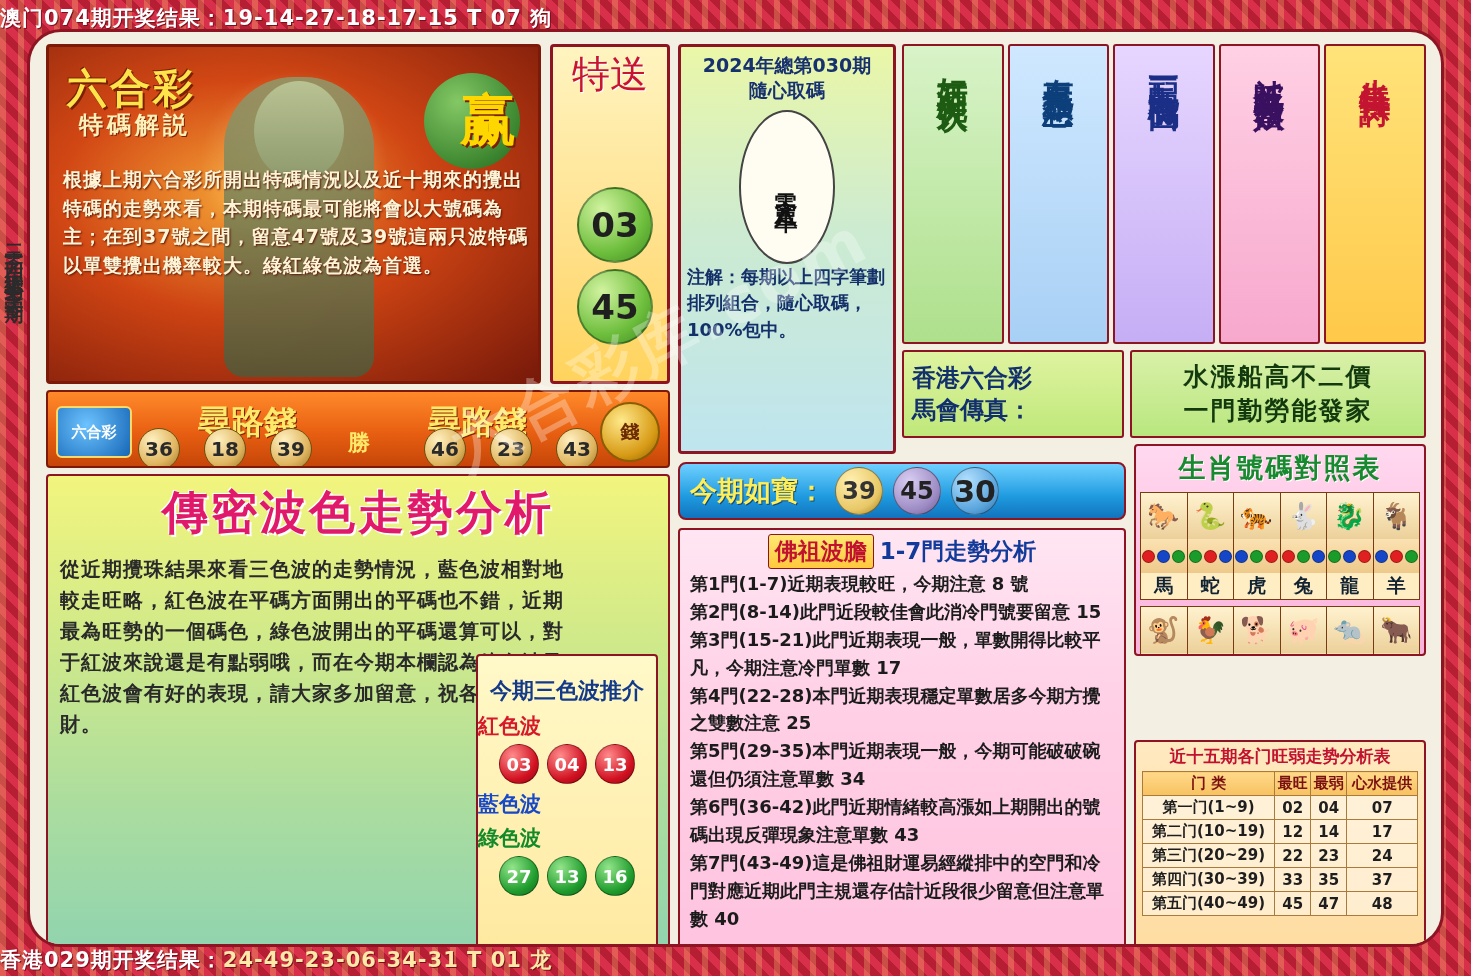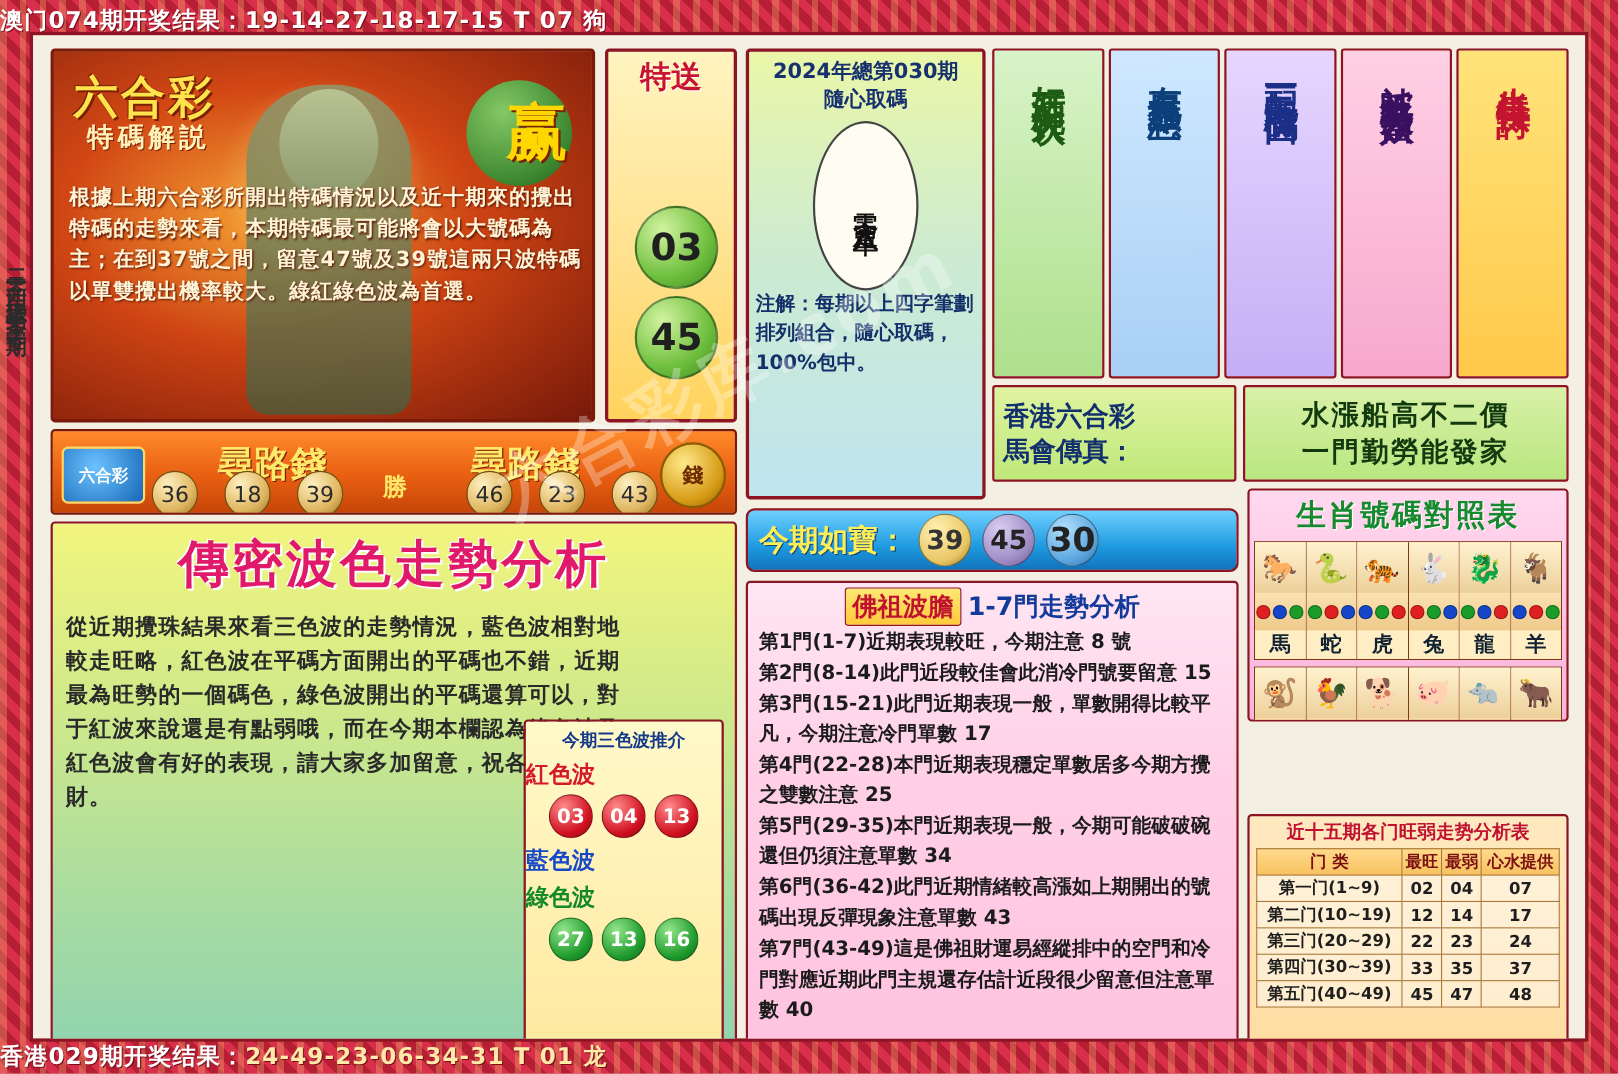--- a/index.html
+++ b/index.html
@@ -18,20 +18,21 @@
     position:absolute;inset:0;
     background:
       repeating-linear-gradient(90deg, rgba(255,210,120,.55) 0 6px, rgba(190,30,50,0) 6px 18px);
     opacity:.5;
   }
   .inner{
     position:absolute;left:30px;top:32px;width:1411px;height:912px;
     background:#f3efe2;
     box-shadow:0 0 0 3px #8d1423;
     overflow:hidden;
+    border-radius:31px;
   }
   
   .topline,.botline{
     position:absolute;left:0;width:1471px;
     color:#fff;font-weight:bold;font-size:21px;letter-spacing:1px;
     text-shadow:1px 1px 0 #7a0f1c;
     z-index:40;
   }
   .topline{top:4px}
   .botline{top:946px}
@@ -96,21 +97,21 @@
   }
 
   
   .tesong{
     left:520px;top:12px;width:120px;height:340px;
     background:linear-gradient(180deg,#fff4c0,#ffe08a 60%,#ffd35c);
     border:3px solid #8d1423;border-radius:4px;
   }
   .tesong .ts-t{
     position:absolute;left:0;right:0;top:8px;text-align:center;
-    font-size:28px;font-weight:bold;color:#c81432;line-height:1.05;
+    font-size:38px;font-weight:normal;color:#c81432;line-height:1.05;
     text-shadow:1px 1px 0 #fff;
   }
   .ball-big{
     width:72px;height:72px;border-radius:50%;
     display:flex;align-items:center;justify-content:center;
     font-size:34px;font-weight:bold;color:#1f1f1f;
     border:2px solid rgba(0,0,0,.35);
   }
   .ball-green{background:radial-gradient(circle at 32% 28%,#d2f3a0,#6fbf3e 60%,#3e8b22)}
   .ts-b1{position:absolute;left:24px;top:140px}
@@ -191,21 +192,21 @@
   .rs-coin{
     position:absolute;right:8px;top:10px;width:56px;height:56px;border-radius:50%;
     background:radial-gradient(circle at 35% 30%,#ffe98a,#d79a15 65%,#8c5f05);
     color:#6b2a00;font-size:19px;font-weight:bold;display:flex;align-items:center;justify-content:center;
     border:2px solid #8a5c04;
   }
   .rs-balls{position:absolute;left:90px;top:36px;width:520px;height:40px}
   .rball{
     position:absolute;width:40px;height:40px;border-radius:50%;
     display:flex;align-items:center;justify-content:center;
-    font-size:20px;font-weight:normal;color:#2a2a2a;
+    font-size:20px;font-weight:bold;color:#2a2a2a;
     background:radial-gradient(circle at 33% 28%,#fff0c0,#e0b661 60%,#9a7222);
     border:1px solid #6d4f12;
     text-align:right;
   }
 
   
   .analysis{
     left:16px;top:442px;width:624px;height:488px;
     background:linear-gradient(180deg,#f2f57e,#cfe98a 35%,#a9dca0 70%,#8fd3b0);
     border:2px solid #8d1423;border-radius:4px;overflow:hidden;
@@ -217,21 +218,21 @@
   }
   .an-body{
     position:absolute;left:12px;top:78px;width:520px;height:400px;
     font-size:20px;font-weight:bold;color:#2a2a2a;line-height:1.55;letter-spacing:1px;
   }
   .wave-box{
     position:absolute;right:10px;top:178px;width:178px;height:296px;
     background:linear-gradient(180deg,#fff9c9,#ffe9a0);
     border:2px solid #8d1423;border-radius:4px;
   }
-  .wb-t{text-align:center;font-size:16px;font-weight:bold;color:#133a8a;padding-top:7px}
+  .wb-t{text-align:center;font-size:22px;font-weight:bold;color:#133a8a;padding-top:20px}
   .wb-g{margin-top:6px;}
   .wb-g .lab{font-size:21px;font-weight:bold}
   .lab-r{color:#d6182b}.lab-b{color:#1648c8}.lab-g{color:#138a2a}
   .wb-row{display:flex;justify-content:center;gap:8px;margin-top:4px}
   .ball-s{
     width:38px;height:38px;border-radius:50%;
     display:flex;align-items:center;justify-content:center;
     font-size:18px;font-weight:bold;color:#fff;border:1px solid rgba(0,0,0,.35);
   }
   .bs-r{background:radial-gradient(circle at 33% 28%,#ff8b8b,#d01020 65%,#8d0713)}

